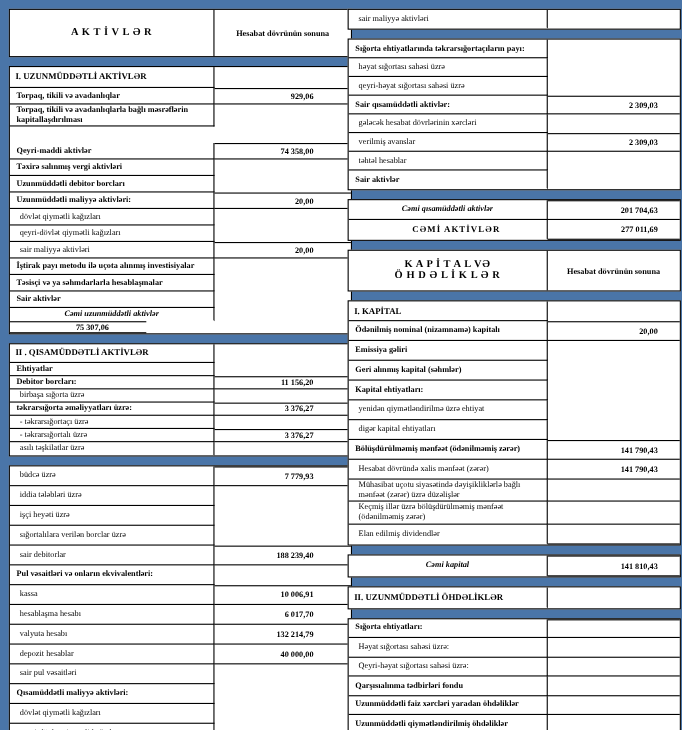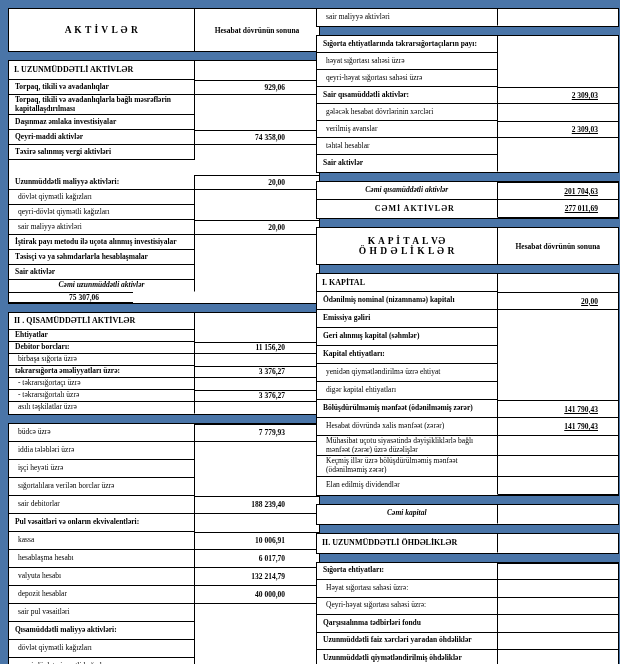--- a/index.html
+++ b/index.html
@@ -35,21 +35,21 @@
   .lbl {
     width: 60%; border-right: 1px solid #000; border-bottom: 1px solid #000;
     font-size: 7.5px; line-height: 1.15; padding: 1px 2px 1px 6px;
     display: flex; align-items: center; font-weight: bold;
   }
   .row:last-child .lbl { border-bottom-color: transparent; }
   .val {
     width: 40%; display: flex; align-items: center; justify-content: flex-end;
     font-size: 7.5px; font-weight: bold; padding-right: 34px;
   }
-  #right-col .val { padding-right: 20px; text-decoration: underline; }
+  #right-col .val { padding-right: 20px; }
   .val.boxed { border-top: 1px solid #000; border-bottom: 1px solid #000; }
   .val.boxed.no-top { border-top: none; }
 
   .row.section .lbl { font-weight: bold; font-size: 8px; padding-left: 5px; }
   .row.normal  .lbl { font-weight: normal; padding-left: 9px; }
   .row.total   .lbl { font-weight: bold; font-style: italic; justify-content: center; text-align: center; padding-left: 2px; }
   .row.grand   .lbl { font-weight: bold; justify-content: center; text-align: center; letter-spacing: 1px; font-size: 8px; padding-left: 18px; }
 
   
   #left-col  .tblock:nth-child(2) .row { min-height: 15px; }
@@ -82,32 +82,32 @@
       </div>
       <div class="row bold">
         <div class="lbl">Torpaq, tikili və avadanlıqlar</div>
         <div class="val boxed">929,06</div>
       </div>
       <div class="row bold">
         <div class="lbl">Torpaq, tikili və avadanlıqlarla bağlı məsrəflərin kapitallaşdırılması</div>
         <div class="val"></div>
       </div>
       <div class="row bold">
-        <div class="lbl">Daşınmaz əmlaka investisiyalar</div>
         <div class="val"></div>
       </div>
       <div class="row bold">
         <div class="lbl">Qeyri-maddi aktivlər</div>
         <div class="val boxed">74 358,00</div>
       </div>
       <div class="row bold">
         <div class="lbl">Təxirə salınmış vergi aktivləri</div>
         <div class="val"></div>
       </div>
       <div class="row bold">
+        <div class="lbl">Uzunmüddətli debitor borcları</div>
         <div class="val"></div>
       </div>
       <div class="row bold">
         <div class="lbl">Uzunmüddətli maliyyə aktivləri:</div>
         <div class="val boxed">20,00</div>
       </div>
       <div class="row normal">
         <div class="lbl">dövlət qiymətli kağızları</div>
         <div class="val"></div>
       </div>
@@ -333,20 +333,21 @@
         <div class="val boxed no-top"></div>
       </div>
       <div class="row normal">
         <div class="lbl">Elan edilmiş dividendlər</div>
         <div class="val boxed no-top"></div>
       </div>
     </div>
     <div class="tblock">
       <div class="row total">
         <div class="lbl">Cəmi kapital</div>
+        <div class="val boxed">141 810,43</div>
       </div>
     </div>
     <div class="tblock">
       <div class="row section">
         <div class="lbl">II. UZUNMÜDDƏTLİ ÖHDƏLİKLƏR</div>
         <div class="val"></div>
       </div>
     </div>
     <div class="tblock">
       <div class="row bold">

